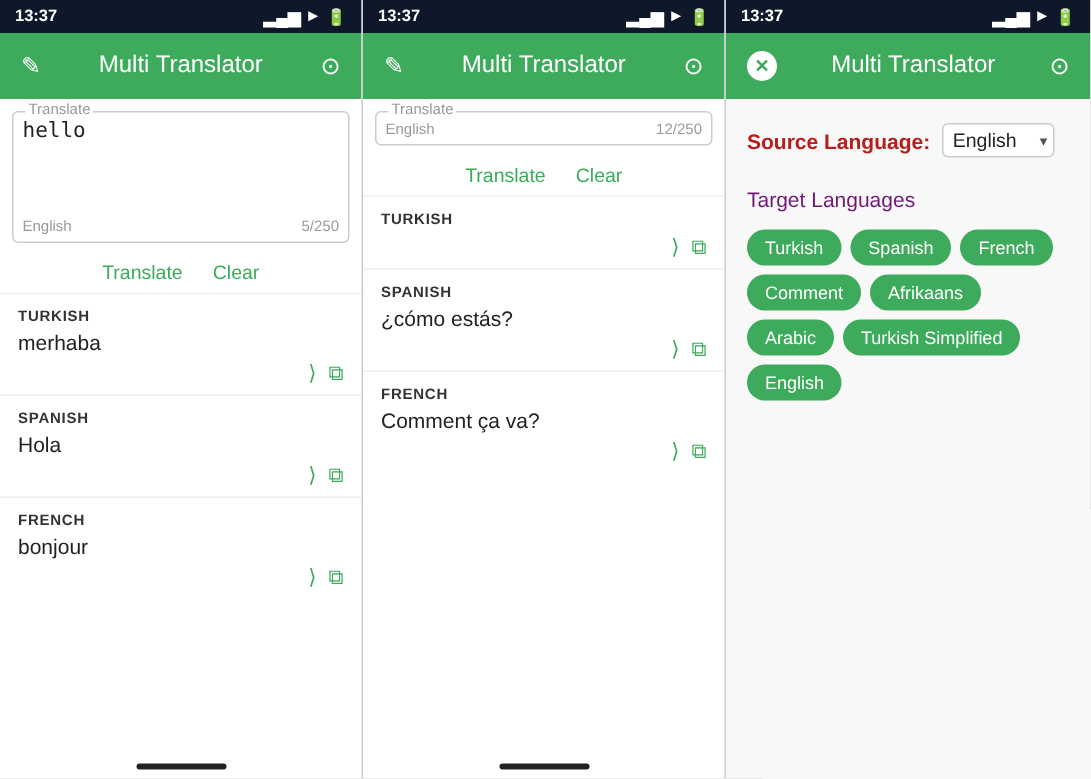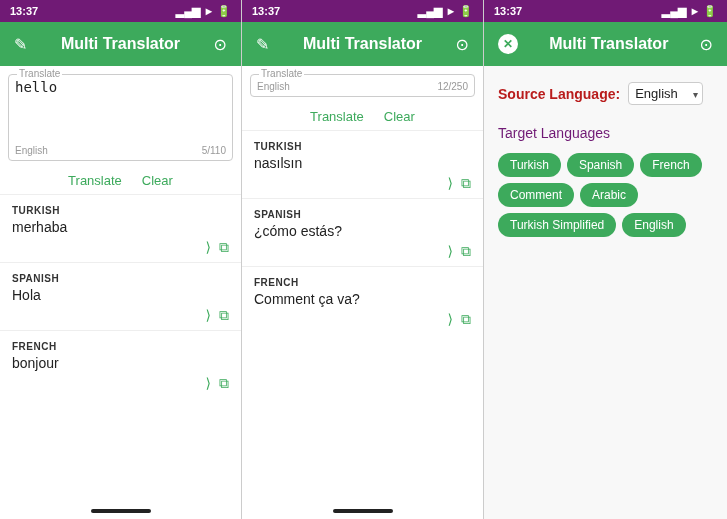--- a/index.html
+++ b/index.html
@@ -14,21 +14,21 @@
     .phone-panel {
       width: 242px;
       height: 519px;
       background: #fff;
       display: flex;
       flex-direction: column;
       border-right: 1px solid #ccc;
       overflow: hidden;
     }
     .status-bar {
-      background: #701a75;
+      background: #0f172a;
       color: white;
       font-size: 11px;
       font-weight: 600;
       padding: 4px 10px;
       display: flex;
       justify-content: space-between;
       align-items: center;
       height: 22px;
     }
     .status-icons {
@@ -40,21 +40,21 @@
       background: #3daa5c;
       color: white;
       display: flex;
       align-items: center;
       justify-content: space-between;
       padding: 8px 14px;
       height: 44px;
     }
     .header-title {
       font-size: 16px;
-      font-weight: 700;
+      font-weight: 400;
     }
     .header-icon {
       color: white;
       font-size: 16px;
       cursor: pointer;
     }
     .translate-input-area {
       margin: 8px;
       border: 1px solid #ccc;
       border-radius: 4px;
@@ -245,21 +245,21 @@
   <div class="header">
     <span class="header-icon">✎</span>
     <span class="header-title">Multi Translator</span>
     <span class="header-icon">⊙</span>
   </div>
   <div class="translate-input-area">
     <span class="translate-label">Translate</span>
     <textarea class="translate-textarea" style="">hello</textarea>
     <div class="input-footer">
       <span>English</span>
-      <span>5/110</span>
+      <span>5/250</span>
     </div>
   </div>
   <div class="action-row">
     <span class="action-btn">Translate</span>
     <span class="action-btn">Clear</span>
   </div>
   <div class="translation-list">
     <div class="translation-item">
       <div class="translation-lang">TURKISH</div>
       <div class="translation-text">merhaba</div>
@@ -309,21 +309,20 @@
       <span>12/250</span>
     </div>
   </div>
   <div class="action-row">
     <span class="action-btn">Translate</span>
     <span class="action-btn">Clear</span>
   </div>
   <div class="translation-list">
     <div class="translation-item">
       <div class="translation-lang">TURKISH</div>
-      <div class="translation-text">nasılsın</div>
       <div class="translation-actions">
         <span class="t-action-icon">⟩</span>
         <span class="t-action-icon">⧉</span>
       </div>
     </div>
     <div class="translation-item">
       <div class="translation-lang">SPANISH</div>
       <div class="translation-text">¿cómo estás?</div>
       <div class="translation-actions">
         <span class="t-action-icon">⟩</span>
@@ -370,18 +369,19 @@
         </select>
         <span class="select-arrow">▾</span>
       </div>
     </div>
     <div class="target-langs-title">Target Languages</div>
     <div class="lang-tags">
       <span class="lang-tag">Turkish</span>
       <span class="lang-tag">Spanish</span>
       <span class="lang-tag">French</span>
       <span class="lang-tag">Comment</span>
+      <span class="lang-tag">Afrikaans</span>
       <span class="lang-tag">Arabic</span>
       <span class="lang-tag">Turkish Simplified</span>
       <span class="lang-tag">English</span>
     </div>
   </div>
 </div>
 
 </body></html>

